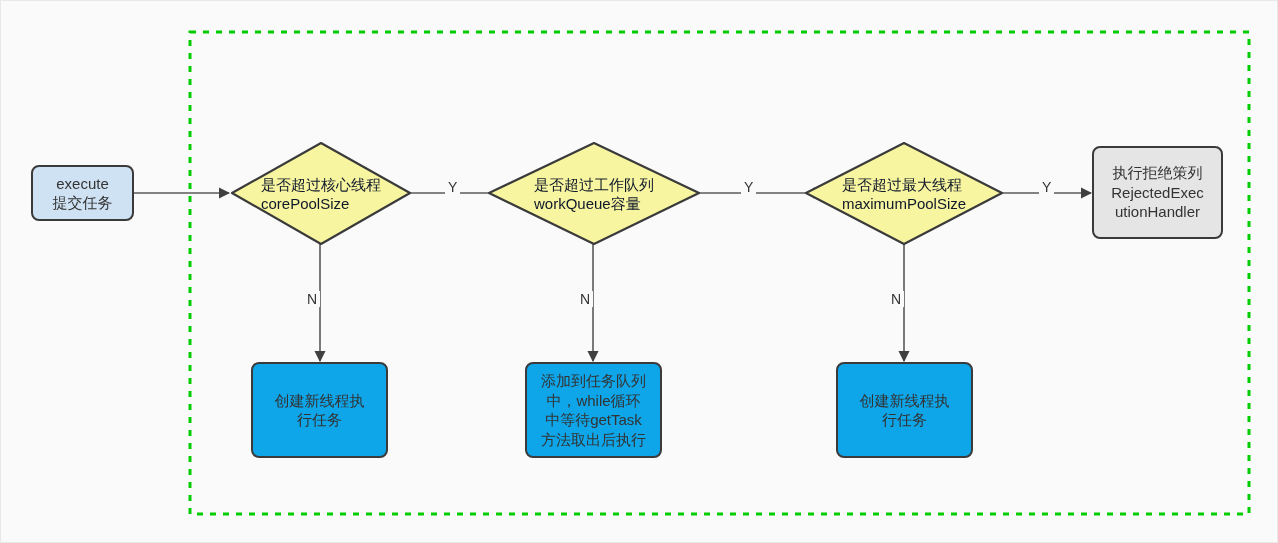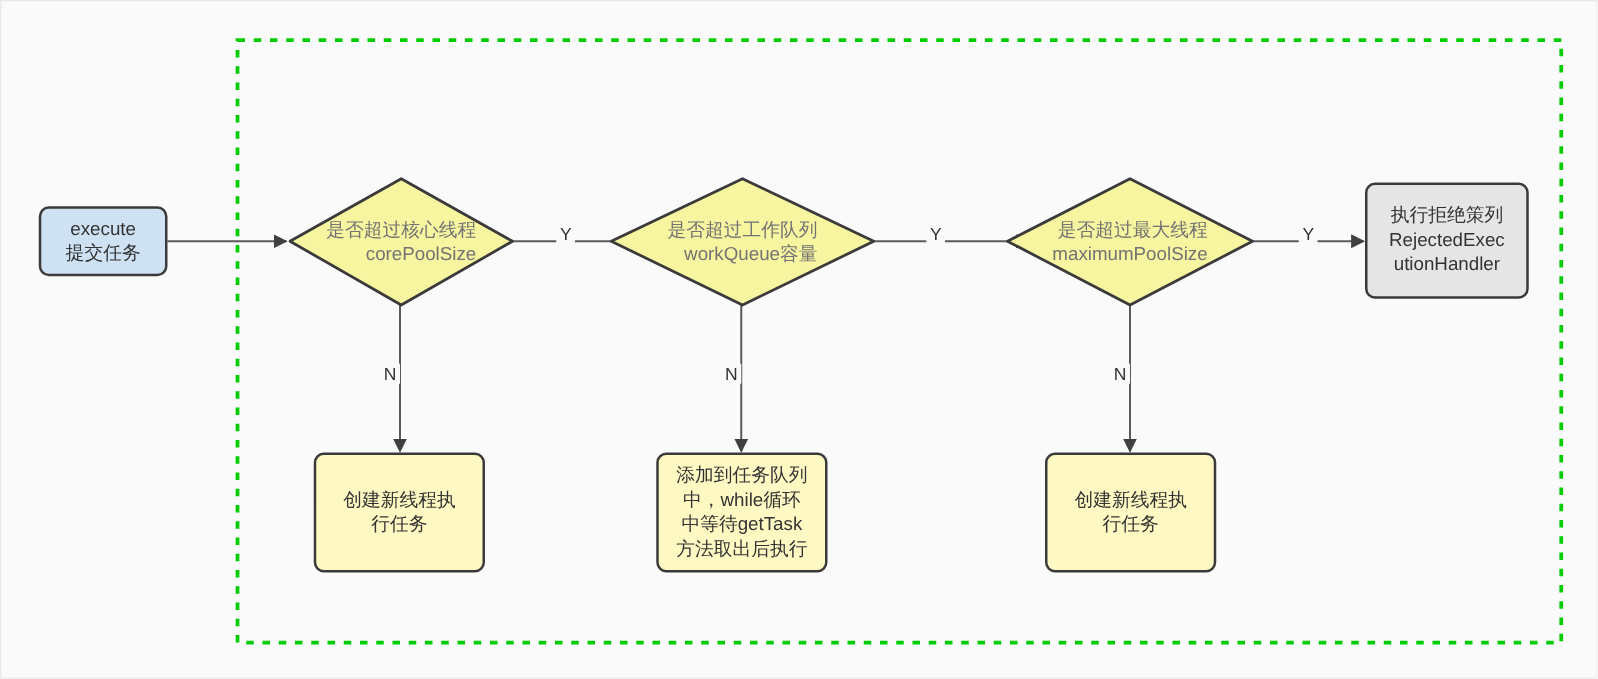--- a/index.html
+++ b/index.html
@@ -40,35 +40,35 @@
   }
   .rect-node {
     border: 2px solid #3a3a3a;
     border-radius: 8px;
   }
   .start-node {
     background: #cfe2f3;
     font-size: 15px;
   }
   .green-node {
-    background: #fef9c3;
+    background: #0ea5e9;
     font-size: 15px;
   }
   .red-node {
     background: #e5e5e5;
     font-size: 15px;
   }
   .diamond-label {
     position: absolute;
     display: flex;
     align-items: center;
     justify-content: center;
-    text-align: right;
+    text-align: left;
     white-space: pre-line;
-    color: #737373;
+    color: #0f172a;
     font-size: 15px;
     line-height: 1.30;
     pointer-events: none;
     z-index: 3;
   }
   .edge-label {
     position: absolute;
     color: #333333;
     font-size: 14px;
     background: #fafafa;

